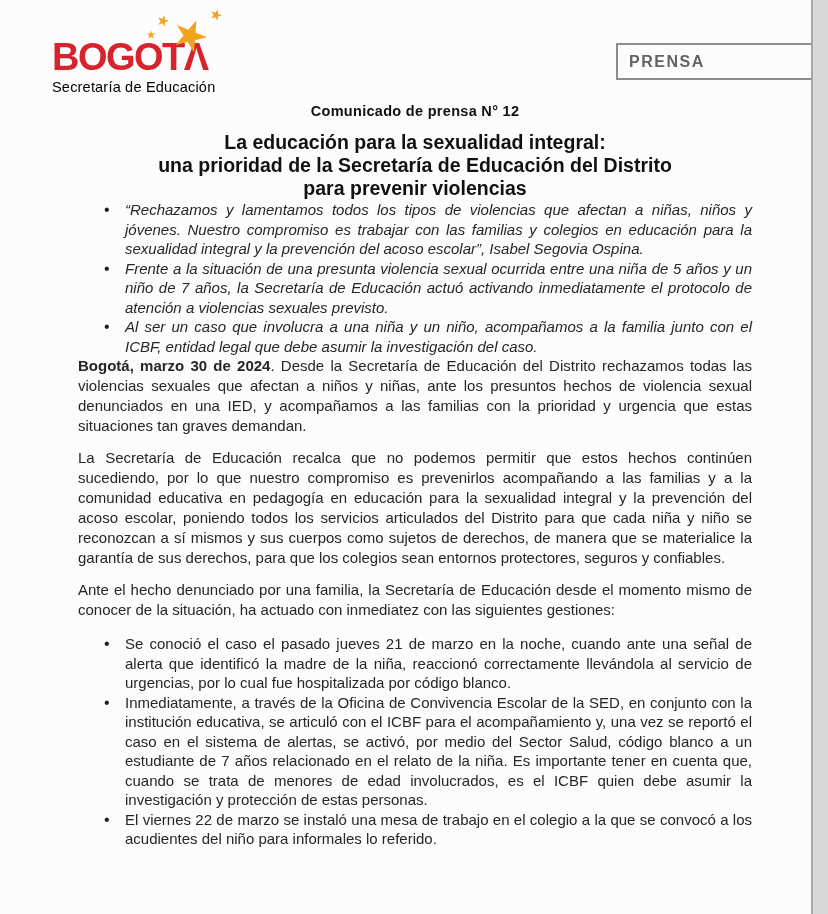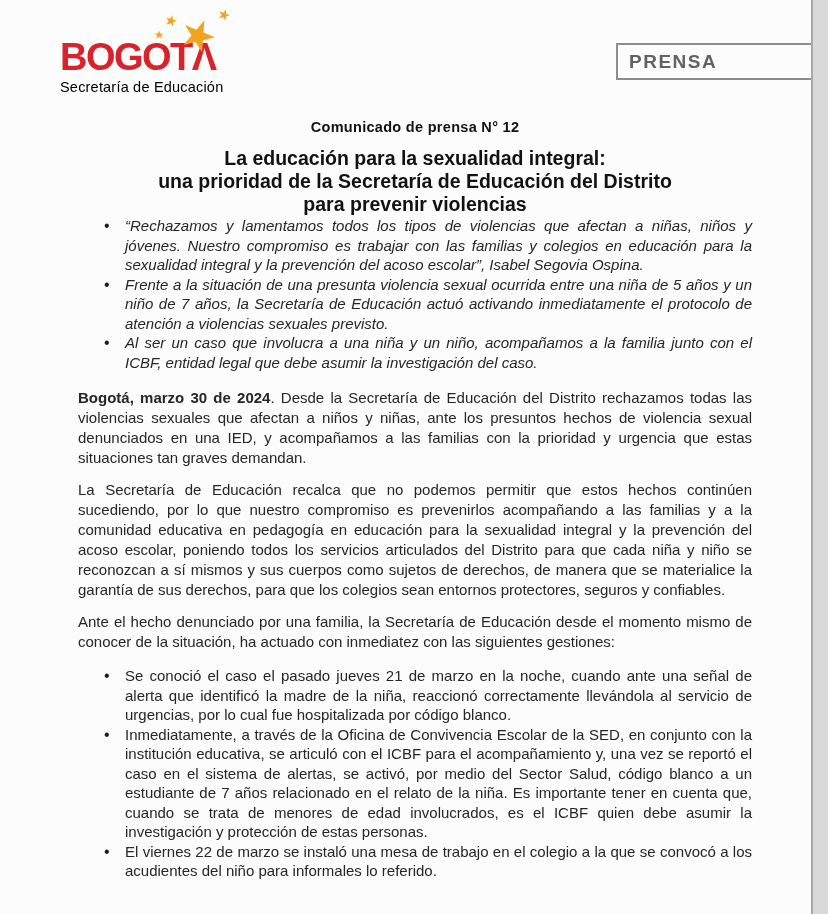--- a/index.html
+++ b/index.html
@@ -21,21 +21,21 @@
     top: 0; right: 0;
     width: 17px; height: 914px;
     background: #d9d9d9;
     border-left: 2px solid #a8a8a8;
     z-index: 10;
   }
 
   
   .logo {
     position: absolute;
-    left: 60px; top: 8px;
+    left: 52px; top: 8px;
     width: 190px; height: 90px;
   }
   .logo-stars {
     position: absolute;
     left: 92px; top: -2px;
     overflow: visible;
   }
   .logo-word {
     margin-top: 30px;
     font-size: 38px;
@@ -56,30 +56,30 @@
     position: absolute;
     left: 616px; top: 43px;
     width: 212px; height: 37px;
     border: 2px solid #8d8d8d;
     display: flex;
     align-items: center;
     background: #fcfcfc;
   }
   .prensa-text {
     padding-left: 11px;
-    font-size: 19px;
+    font-size: 16px;
     font-weight: bold;
     letter-spacing: 1.5px;
     color: #636363;
   }
 
   
   .content {
     position: absolute;
-    left: 0; top: 16px;
+    left: 0; top: 0;
     width: 828px;
     padding: 103px 76px 0 78px;
   }
   .comunicado {
     text-align: center;
     font-size: 14.5px;
     font-weight: bold;
     color: #111;
     letter-spacing: 0.3px;
   }
@@ -108,21 +108,20 @@
     content: "\2022";
     position: absolute;
     left: 2px; top: 0;
     font-style: normal;
     font-size: 16px;
     color: #1c1c1c;
   }
   ul.bullets.quotes { font-style: italic; }
 
   p.para {
-    margin-top: 16px;
     font-size: 15px;
     line-height: 20px;
     text-align: justify;
   }
   p.para.tight { margin-top: 12px; }
   .action-list { margin-top: 14px; }
 </style>
 </head>
 <body>
 

